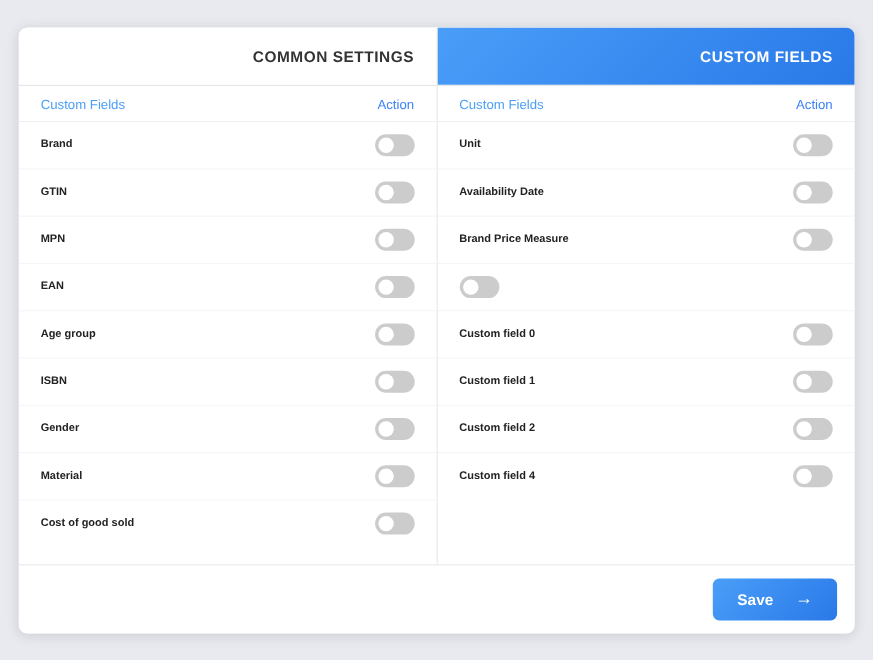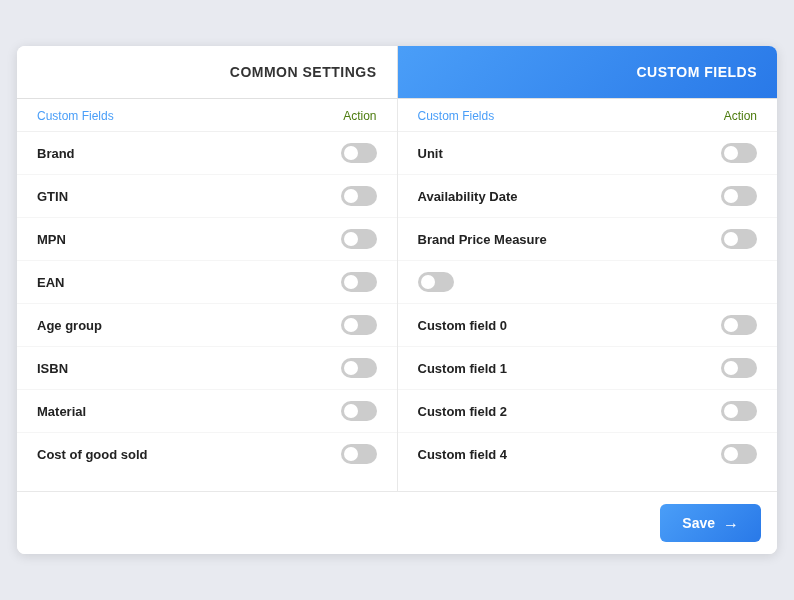--- a/index.html
+++ b/index.html
@@ -59,34 +59,34 @@
       padding: 10px 20px 8px 20px;
       border-bottom: 1px solid #f0f0f0;
     }
     .panel-header-label {
       font-size: 12px;
       color: #4a9ef8;
       font-weight: 500;
     }
     .panel-header-action {
       font-size: 12px;
-      color: #4d7c0f;
+      color: #3b82f6;
     }
     .field-row {
       display: flex;
       justify-content: space-between;
       align-items: center;
       padding: 11px 20px;
       border-bottom: 1px solid #f5f5f5;
     }
     .field-row:last-child {
       border-bottom: none;
     }
     .field-label {
-      font-size: 13px;
+      font-size: 10px;
       font-weight: 600;
       color: #222;
     }
     
     .toggle {
       position: relative;
       width: 36px;
       height: 20px;
       flex-shrink: 0;
     }
@@ -125,21 +125,21 @@
       background: linear-gradient(135deg, #4a9ef8, #2979e8);
       color: #fff;
       border: none;
       border-radius: 6px;
       padding: 10px 22px;
       font-size: 14px;
       font-weight: 600;
       cursor: pointer;
       display: flex;
       align-items: center;
-      gap: 8px;
+      gap: 20px;
     }
     .save-btn .arrow {
       font-size: 16px;
     }
   </style>
 </head>
 <body>
 
 <div class="container">
 
@@ -186,20 +186,27 @@
     </div>
           <div class="field-row">
       <span class="field-label">Age group</span>
       <label class="toggle">
         <input type="checkbox" style="">
         <span class="toggle-slider"></span>
       </label>
     </div>
           <div class="field-row">
       <span class="field-label">ISBN</span>
+      <label class="toggle">
+        <input type="checkbox" style="">
+        <span class="toggle-slider"></span>
+      </label>
+    </div>
+          <div class="field-row">
+      <span class="field-label">Gender</span>
       <label class="toggle">
         <input type="checkbox" style="">
         <span class="toggle-slider"></span>
       </label>
     </div>
           <div class="field-row">
       <span class="field-label">Material</span>
       <label class="toggle">
         <input type="checkbox" style="">
         <span class="toggle-slider"></span>

